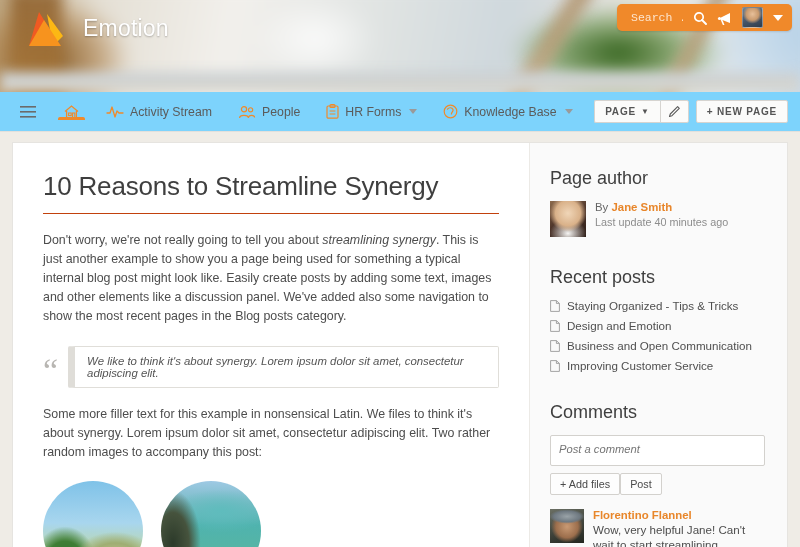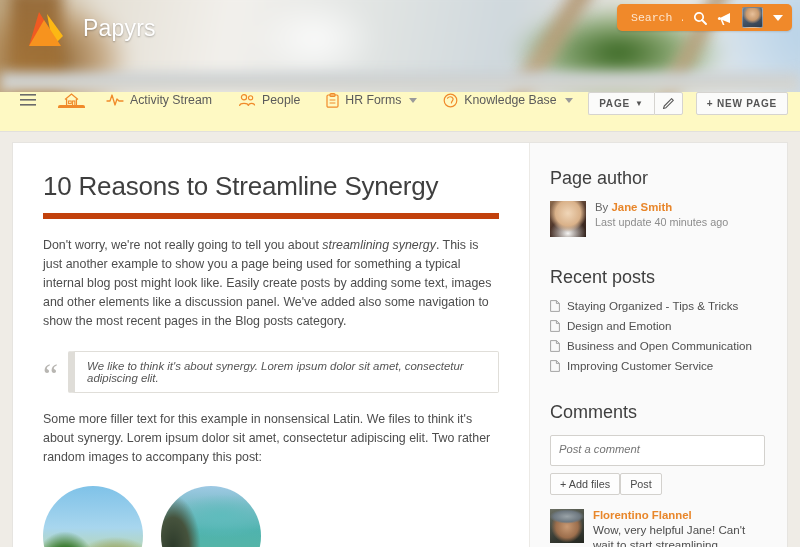--- a/index.html
+++ b/index.html
@@ -85,23 +85,23 @@
   .caret-down {
     width: 0; height: 0;
     border-left: 5px solid transparent;
     border-right: 5px solid transparent;
     border-top: 6px solid #fff;
   }
 
   
   .navbar {
     width: 800px; height: 40px;
-    background: #fef9c3;
+    background: #7dd3fc;
     border-bottom: 1px solid #e2e0dc;
-    display: flex; align-items: flex-start;
+    display: flex; align-items: center;
     padding: 0 12px 0 20px;
     position: relative;
   }
   .nav-left { display: flex; align-items: stretch; gap: 0; }
   .nav-item {
     display: flex; align-items: center; gap: 6px;
     padding: 0 13px;
     font-size: 12.3px; color: #5b5b5b;
     cursor: pointer; position: relative;
     white-space: nowrap;
@@ -130,21 +130,21 @@
     letter-spacing: .8px;
     color: #555;
     display: flex; align-items: center; justify-content: center;
     padding: 0 10px;
     cursor: pointer;
     border-radius: 2px;
   }
   .btn-group { display: flex; }
   .btn-group .btn:first-child { border-radius: 2px 0 0 2px; border-right: none; }
   .btn-group .btn:last-child  { border-radius: 0 2px 2px 0; padding: 0 7px; }
-  .btn-new { margin-left: 13px; }
+  .btn-new { margin-left: 7px; }
 
   
   .page-card {
     position: absolute;
     left: 12px; top: 142px;
     width: 776px; height: 420px;
     background: #fff;
     border: 1px solid #e6e4e0;
     border-bottom: none;
     display: flex;
@@ -160,21 +160,21 @@
     border-left: 1px solid #eceae6;
     background: #fafafa;
     padding: 25px 22px 0 20px;
   }
 
   
   h1.post-title {
     font-size: 26px; font-weight: 400; color: #3f3f3f;
     letter-spacing: -.2px;
     padding-bottom: 11px;
-    border-bottom: 6px solid #c2410c;
+    border-bottom: 1px solid #c2410c;
   }
   p.body-text {
     font-size: 12.4px; line-height: 19px; color: #4d4d4d;
     margin-top: 17px;
   }
   p.body-text em { font-style: italic; }
 
   .quote-row {
     display: flex; align-items: center; gap: 10px;
     margin-top: 20px;
@@ -278,21 +278,21 @@
   <div class="banner-streak s1"></div>
   <div class="banner-streak s2"></div>
   <div class="banner-bottom"></div>
 
   <div class="logo-wrap">
     <svg class="logo-mark" viewBox="0 0 48 44">
       <path d="M7 40 L17 6 L27 22 Z" fill="#f05a22"></path>
       <path d="M31 40 L25 8 L41 30 Z" fill="#fcb814"></path>
       <path d="M7 40 L22 14 L39 40 Z" fill="#f7931e"></path>
     </svg>
-    <span class="logo-text">Papyrs</span>
+    <span class="logo-text">Emotion</span>
   </div>
 
   <div class="search-pill">
     <input class="search-input" placeholder="Search .." style="">
     <span class="pill-icon">
       <svg width="14" height="14" viewBox="0 0 14 14">
           <circle cx="6" cy="6" r="4.2" fill="none" stroke="#fff" stroke-width="1.7"></circle>
           <line x1="9" y1="9" x2="13" y2="13" stroke="#fff" stroke-width="1.9" stroke-linecap="round"></line>
         </svg>
     </span>

